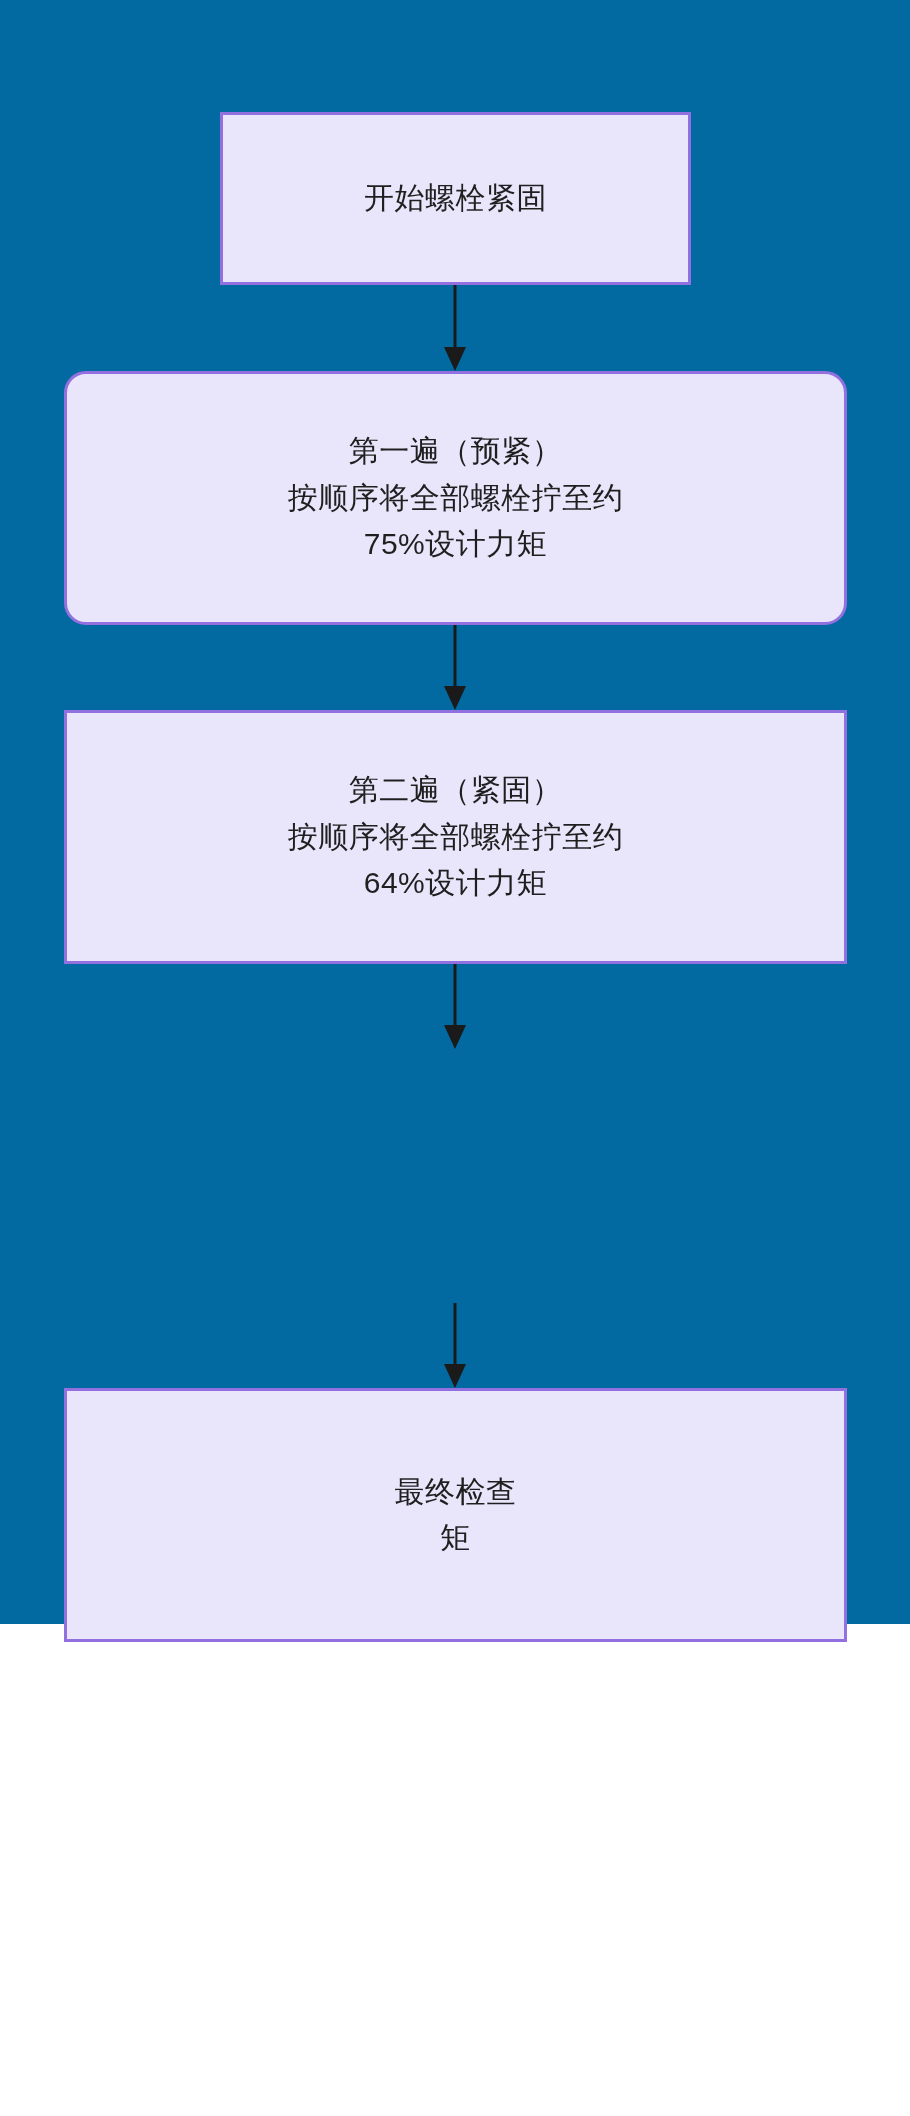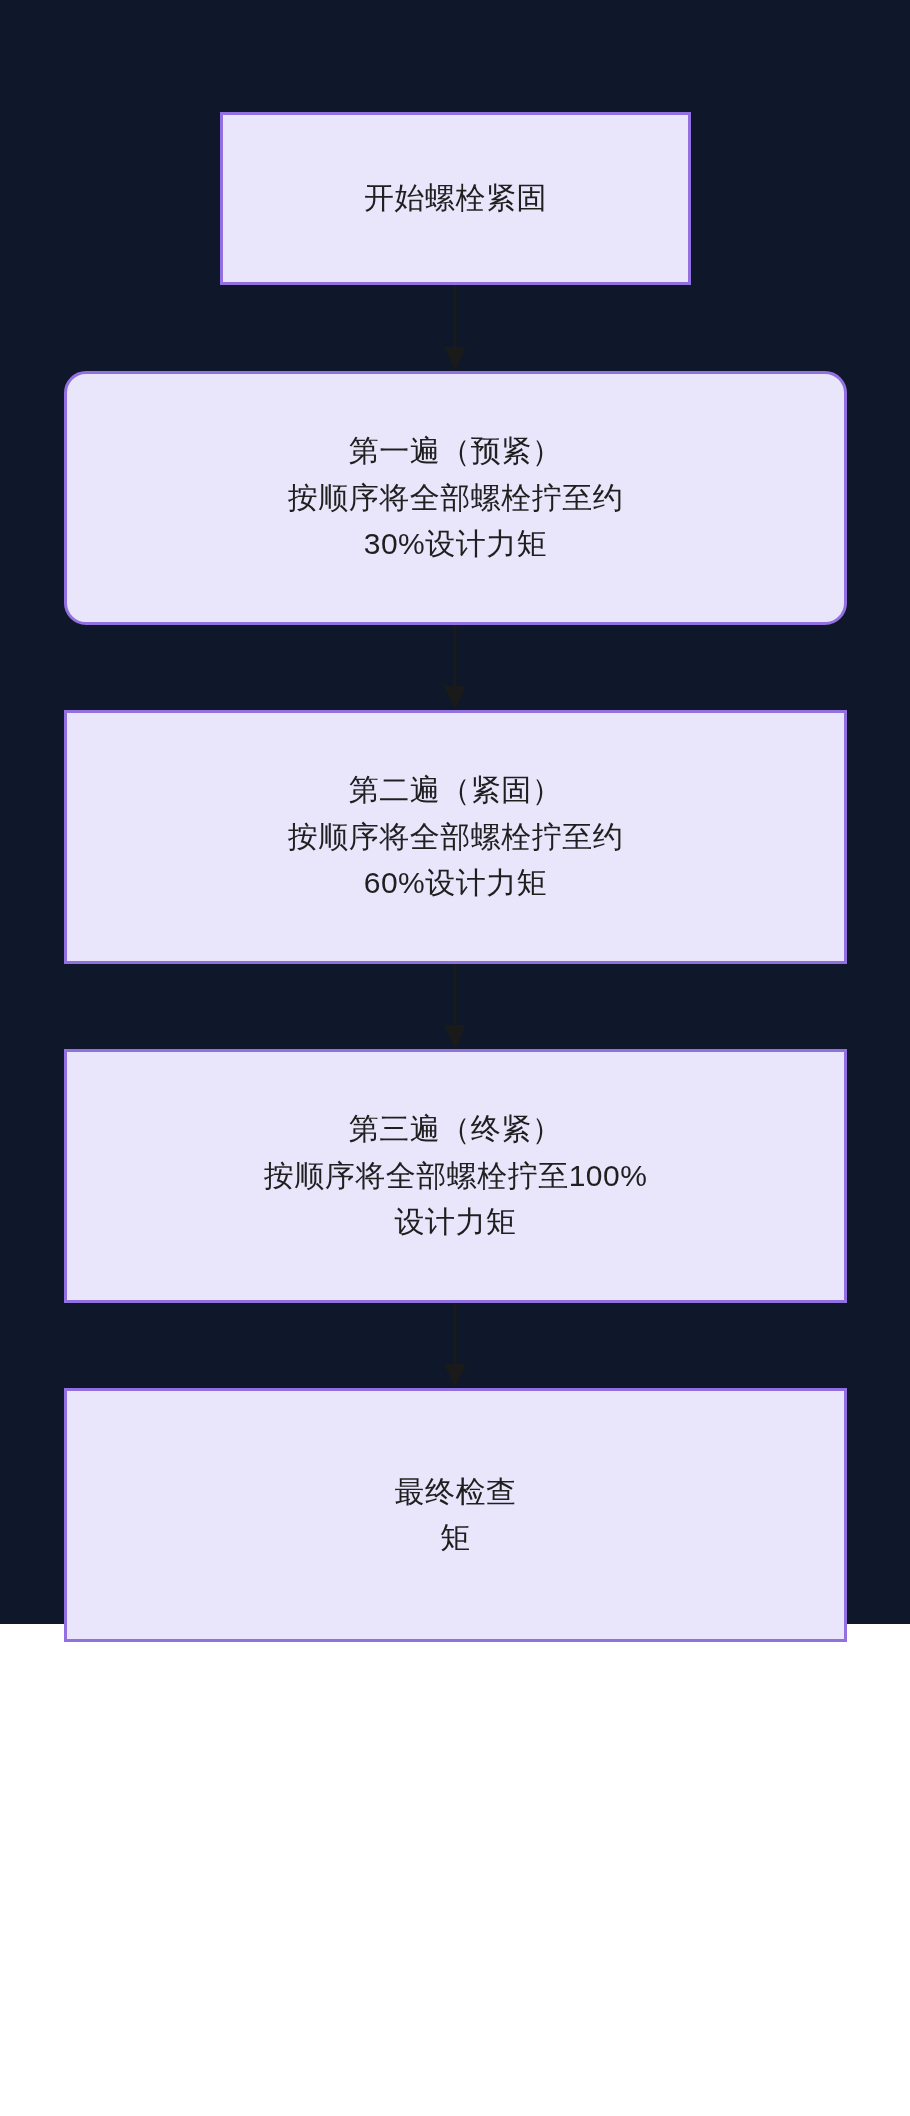--- a/index.html
+++ b/index.html
@@ -10,21 +10,21 @@
   body {
     width: 910px;
     height: 2116px;
     font-family: "Liberation Sans", "DejaVu Sans", sans-serif;
     overflow: hidden;
   }
   #flow-root {
     position: relative;
     width: 910px;
     height: 1624px;
-    background: #0f172a;
+    background: #0369a1;
   }
   .node {
     position: absolute;
     box-sizing: border-box;
     background: #e9e6fb;
     border: 3px solid #9370e0;
     display: flex;
     flex-direction: column;
     align-items: center;
     justify-content: center;
@@ -99,33 +99,28 @@
     </g>
   </svg>
 
   <div class="node" id="node-start">
     <span class="line">开始螺栓紧固</span>
   </div>
 
   <div class="node" id="node-pass1">
     <span class="line">第一遍（预紧）</span>
     <span class="line">按顺序将全部螺栓拧至约</span>
-    <span class="line">30%设计力矩</span>
+    <span class="line">75%设计力矩</span>
   </div>
 
   <div class="node" id="node-pass2">
     <span class="line">第二遍（紧固）</span>
     <span class="line">按顺序将全部螺栓拧至约</span>
-    <span class="line">60%设计力矩</span>
+    <span class="line">64%设计力矩</span>
   </div>
 
-  <div class="node" id="node-pass3">
-    <span class="line">第三遍（终紧）</span>
-    <span class="line">按顺序将全部螺栓拧至100%</span>
-    <span class="line">设计力矩</span>
-  </div>
 
   <div class="node" id="node-final">
     <span class="line">最终检查</span>
     <span class="line">矩</span>
   </div>
 
 </div>
 
 </body></html>

